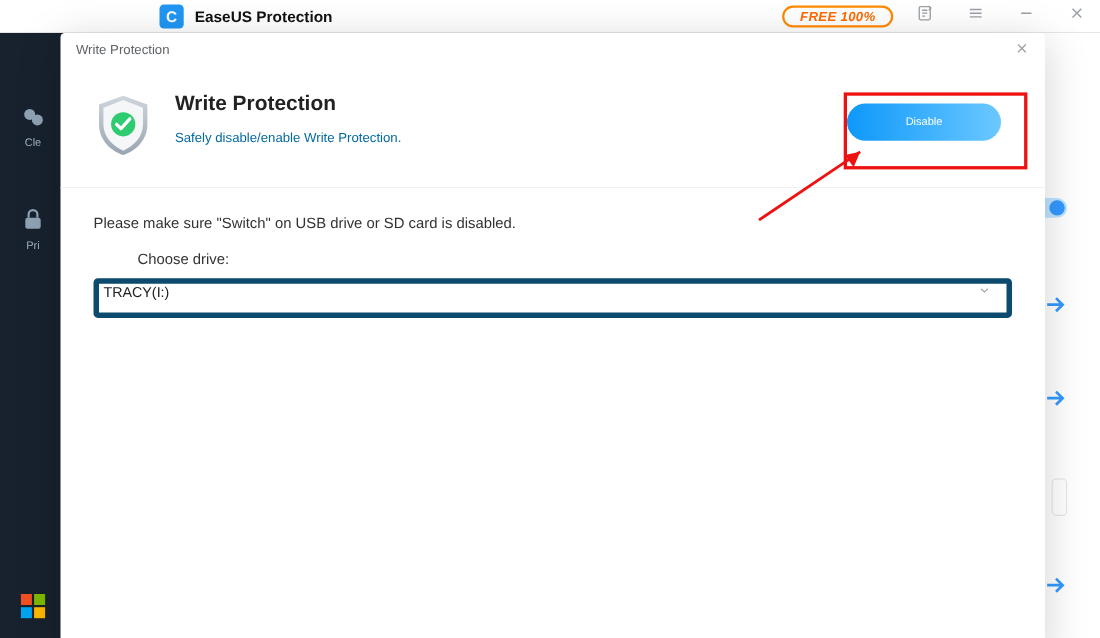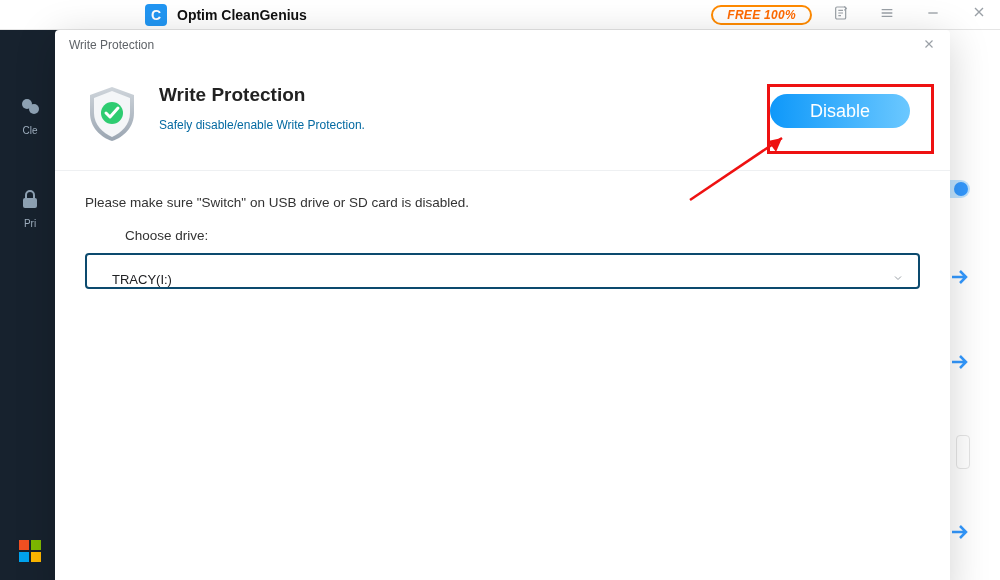--- a/index.html
+++ b/index.html
@@ -33,41 +33,41 @@
   .modal-titlebar { height: 30px; display: flex; align-items: center; padding: 0 14px; }
   .modal-title { font-size: 12px; color: #5f6368; }
   .modal-close { margin-left: auto; color: #9aa0a6; font-size: 18px; cursor: pointer; }
   
   .modal-header { display: flex; align-items: flex-start; padding: 24px 30px 26px 30px; border-bottom: 1px solid #eef0f2; position: relative; }
   .shield-wrap { width: 54px; height: 60px; margin-right: 20px; display: flex; align-items: center; justify-content: center; }
   .shield { width: 52px; height: 58px; }
   .header-text h2 { font-size: 19px; font-weight: 700; color: #222; margin-bottom: 12px; }
   .header-text p { font-size: 12px; color: #0369a1; }
   
-  .disable-btn { position: absolute; right: 40px; top: 34px; width: 140px; height: 34px; border-radius: 17px; background: linear-gradient(90deg, #0e98fa 0%, #6bc8ff 100%); color: #fff; font-size: 18px; display: flex; align-items: center; justify-content: center; cursor: pointer; border: none; }
+  .disable-btn { position: absolute; right: 40px; top: 34px; width: 140px; height: 34px; border-radius: 17px; background: linear-gradient(90deg, #0e98fa 0%, #6bc8ff 100%); color: #fff; font-size: 10px; display: flex; align-items: center; justify-content: center; cursor: pointer; border: none; }
 
   .red-box { position: absolute; border: 3px solid #e11; pointer-events: none; left: 767px; top: 84px; width: 167px; height: 70px; }
   .red-arrow { position: absolute; left: 682px; top: 128px; width: 120px; height: 80px; pointer-events: none; }
   
   .modal-body { padding: 24px 30px; }
   .hint-text { font-size: 13.5px; color: #333; margin-bottom: 18px; }
   .label-text { font-size: 13.5px; color: #333; margin-bottom: 10px; margin-left: 40px; }
-  .drive-select { width: 100%; height: 36px; border: 2px solid #0c4a6e; border-radius: 4px; background: #fff; display: flex; align-items: flex-end; padding: 0 25px; font-size: 13px; color: #202124; position: relative; cursor: pointer; }
+  .drive-select { width: 100%; height: 36px; border: 5px solid #0c4a6e; border-radius: 4px; background: #fff; display: flex; align-items: flex-start; padding: 0 4px; font-size: 13px; color: #202124; position: relative; cursor: pointer; }
   .drive-select .chev { position: absolute; right: 14px; color: #9aa0a6; }
 </style>
 </head>
 <body>
 
 <div class="app-window">
 
   <div class="titlebar">
     <div class="app-logo">
         <span>C</span>
       </div>
-    <div class="app-title">Optim CleanGenius</div>
+    <div class="app-title">EaseUS Protection</div>
     <div class="free-badge">FREE 100%</div>
     <div class="titlebar-icons">
       <div class="tb-icon">
         <svg width="16" height="16" viewBox="0 0 24 24" fill="none" stroke="#9aa0a6" stroke-width="1.8">
             <rect x="4" y="3" width="15" height="18" rx="2"></rect>
             <path d="M8 8h7M8 12h7M8 16h4"></path>
             <path d="M17 2l3 3-3 3"></path>
           </svg>
       </div>
       <div class="tb-icon">

